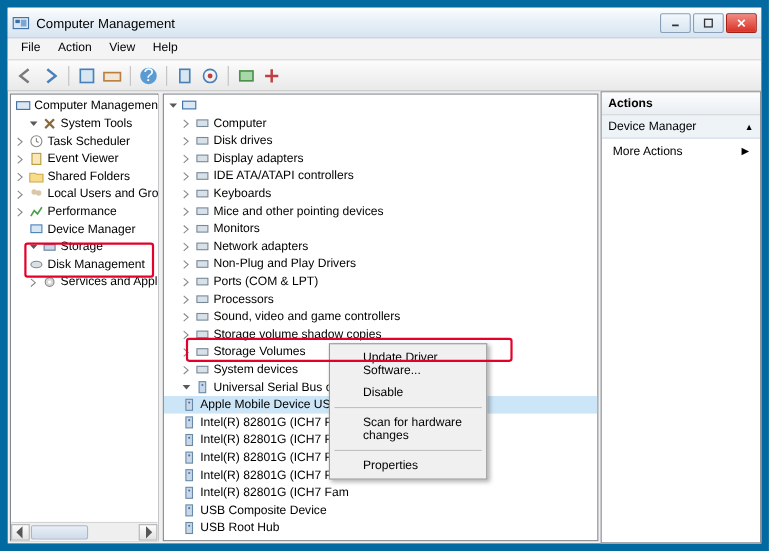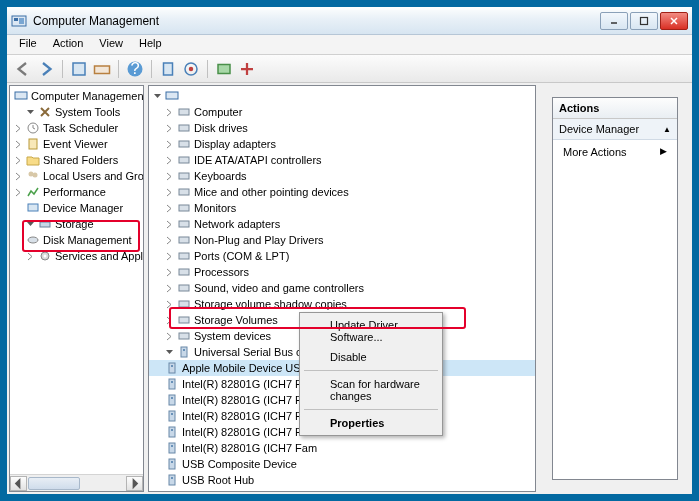--- a/index.html
+++ b/index.html
@@ -14,37 +14,37 @@
 .winbtn svg{width:10px;height:10px}
 .menubar{height:20px;background:#f4f4f4;display:flex;align-items:flex-start;padding:0 4px;border-bottom:1px solid #d0d0d0}
 .menuitem{padding:2px 8px}
 .toolbar{height:28px;background:linear-gradient(#fcfcfc,#e9e9e9);display:flex;align-items:center;padding:0 6px;gap:3px;border-bottom:1px solid #c8c8c8}
 .tbtn{width:20px;height:20px;display:flex;align-items:center;justify-content:center;border:1px solid transparent;border-radius:2px}
 .tsep{width:1px;height:18px;background:#c0c0c0;margin:0 3px}
 .content{flex:1;display:flex;min-height:0}
 .pane{background:#fff;border:1px solid #828790;overflow:auto;position:relative}
 .left{width:135px;margin:2px}
 .mid{flex:1;margin:2px}
-.right{width:126px;margin:14px;display:flex;flex-direction:column}
+.right{width:146px;margin:0;display:flex;flex-direction:column}
 .right-hdr{background:linear-gradient(#fdfdfd,#e9eef3);border-bottom:1px solid #c8c8c8;padding:4px 6px;font-weight:bold}
 .right-sub{background:#eef3f8;border-bottom:1px solid #d0dae5;padding:4px 6px;display:flex;align-items:center;justify-content:space-between}
 .right-sub .caret{font-size:8px}
 .right-body{padding:6px 10px}
 .tree{padding:2px 0;white-space:nowrap}
 .node{padding:1px 0 1px 4px;display:flex;align-items:center;gap:3px;height:16px}
 .node .exp{width:9px;height:9px;flex:none;display:inline-flex;align-items:center;justify-content:center}
 .node .ico{width:14px;height:14px;flex:none;display:inline-flex;align-items:center;justify-content:center}
 .node.sel{background:#cde6f7}
 .node.sel .lbl{background:#cde6f7}
 .indent1{padding-left:16px}.indent2{}
 .redbox{position:absolute;border:2px solid #e4002b;pointer-events:none;border-radius:3px}
 .ctxmenu{position:absolute;background:#f0f0f0;border:1px solid #979797;box-shadow:2px 2px 4px rgba(0,0,0,.3);width:144px;padding:2px}
 .ctxitem{padding:4px 8px 4px 28px;position:relative}
 .ctxsep{height:1px;background:#c0c0c0;margin:3px 2px}
-.ctxitem.bold{font-weight:bold}
+.ctxitem.bold{font-weight:normal}
 .scrollbar-bottom{position:absolute;bottom:0;left:0;right:0;height:17px;background:#efefef;border-top:1px solid #d4d4d4;display:flex;align-items:center}
 .sb-btn{width:17px;height:15px;background:linear-gradient(#fdfdfd,#e2e2e2);border:1px solid #b4b4b4;display:flex;align-items:center;justify-content:center}
 .sb-thumb{height:13px;background:linear-gradient(#e8eef5,#cfdceb);border:1px solid #a8b8ca;border-radius:2px;margin:0 1px}
 svg{display:block}
 </style>
 </head>
 <body>
 
 <div class="window">
 

